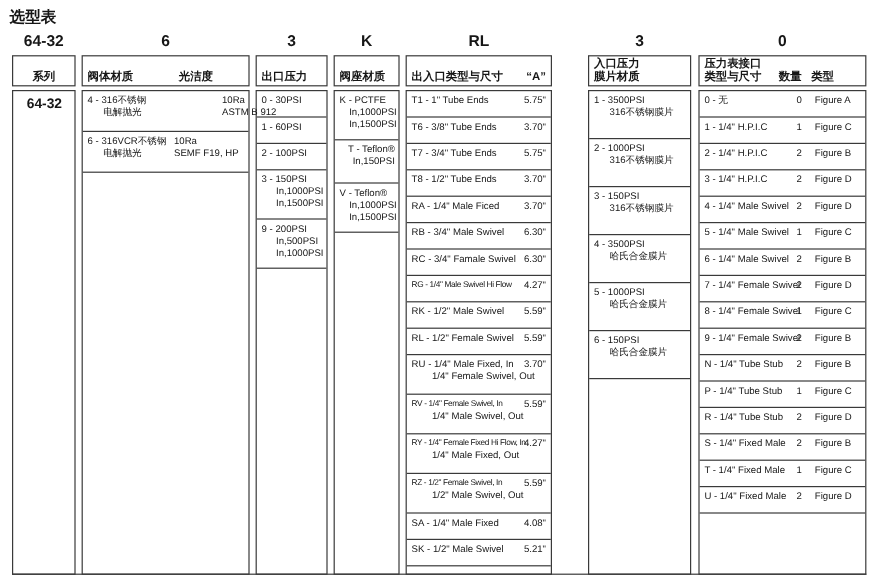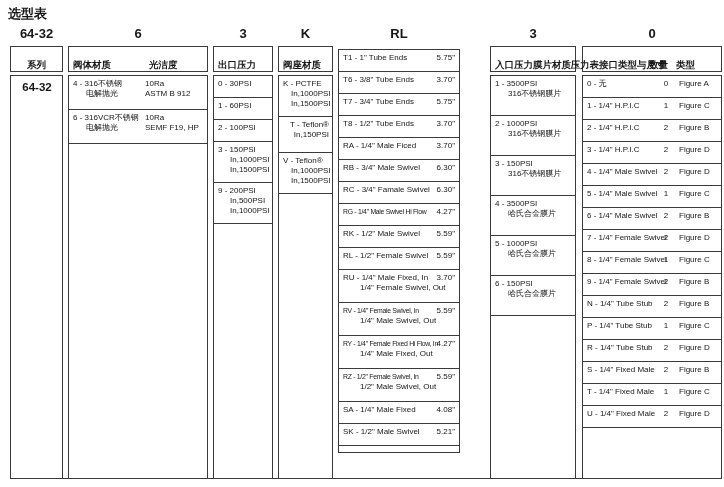--- a/index.html
+++ b/index.html
@@ -4,21 +4,21 @@
 <style>
   html,body{margin:0;padding:0;background:#fff;}
   .page{position:relative;width:724px;height:487px;background:#fff;overflow:hidden;
         font-family:"Liberation Sans","DejaVu Sans",sans-serif;color:#161616;padding-left:48px;}
   .title{position:absolute;top:5px;left:8px;font-size:13px;font-weight:bold;}
   #tbl{position:absolute;left:10px;top:24px;display:flex;align-items:flex-start;}
   .col{display:flex;flex-direction:column;flex:none;}
   .code{height:22px;line-height:20px;text-align:center;font-weight:bold;font-size:13px;}
   .hdr{border:1px solid #3a3a3a;box-sizing:border-box;height:26px;font-weight:bold;
        font-size:9.5px;line-height:10.5px;display:flex;align-items:flex-end;padding:1px 4px;}
-  .hdr .h2{display:flex;flex-direction:row;justify-content:center;}
+  .hdr .h2{display:flex;flex-direction:column;justify-content:center;}
   .body{border:1px solid #3a3a3a;box-sizing:border-box;margin-top:3px;height:404px;
         display:flex;flex-direction:column;}
   .opt{border-bottom:1px solid #3a3a3a;box-sizing:border-box;padding:3px 3px 2px 4px;
        font-size:8px;line-height:10px;position:relative;flex:none;}
   .ln{white-space:nowrap;}
   .ln.ind{margin-left:var(--ind,12px);}
   .ln.long{font-size:6.9px;letter-spacing:-0.3px;}
   .aval{position:absolute;right:4px;top:3px;}
   .qty{position:absolute;left:76px;top:3px;width:14px;text-align:center;}
   .fig{position:absolute;left:96px;top:3px;}
@@ -44,21 +44,21 @@
           <div class="opt series-val">64-32</div>
         </div>
       </div>
       <div class="col" style="width: 140px; margin-right: 5px; --ind: 13px;">
         <div class="code">6</div>
         <div class="hdr">
           <div class="ln" style="width: 76px;">阀体材质</div>
           <div class="ln">光洁度</div>
         </div>
         <div class="body">
-          <div class="opt mrow" style="min-height: 34px;">
+          <div class="opt mrow" style="min-height: 34px; gap: 40px;">
             <div class="mleft" style="width: 72px;">
               <div class="ln">4 - 316不锈钢</div>
               <div class="ln ind">电解抛光</div>
             </div>
             <div class="mright">
               <div class="ln">10Ra</div>
               <div class="ln">ASTM B 912</div>
             </div>
           </div>
           <div class="opt mrow" style="min-height: 34px;">
@@ -120,20 +120,24 @@
           <div class="opt" style="min-height: 41px;">
             <div class="ln">V - Teflon®</div>
             <div class="ln ind">In,1000PSI</div>
             <div class="ln ind">In,1500PSI</div>
           </div>
           <div class="fill"></div>
         </div>
       </div>
       <div class="col" style="width: 122px; margin-right: 30px; --ind: 17px;">
         <div class="code">RL</div>
+        <div class="hdr">
+          <div class="ln" style="flex: 1 1 0%;">出入口类型与尺寸</div>
+          <div class="ln">“A”</div>
+        </div>
         <div class="body">
           <div class="opt" style="min-height: 22px;">
             <div class="ln">T1 - 1" Tube Ends</div>
             <div class="aval">5.75"</div>
           </div>
           <div class="opt" style="min-height: 22px;">
             <div class="ln">T6 - 3/8" Tube Ends</div>
             <div class="aval">3.70"</div>
           </div>
           <div class="opt" style="min-height: 22px;">

